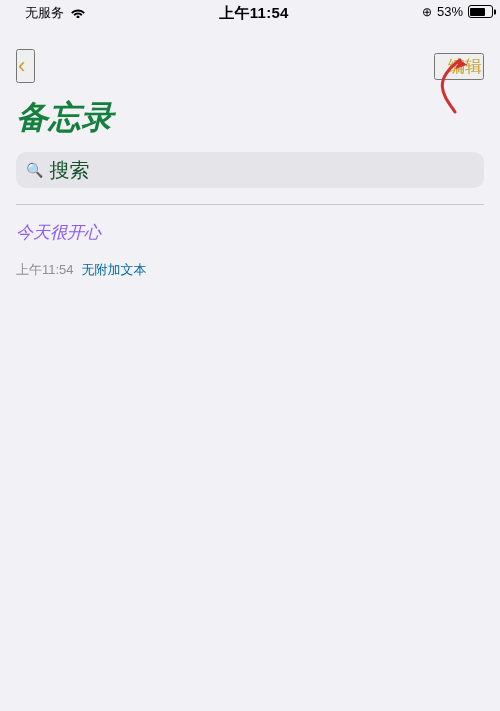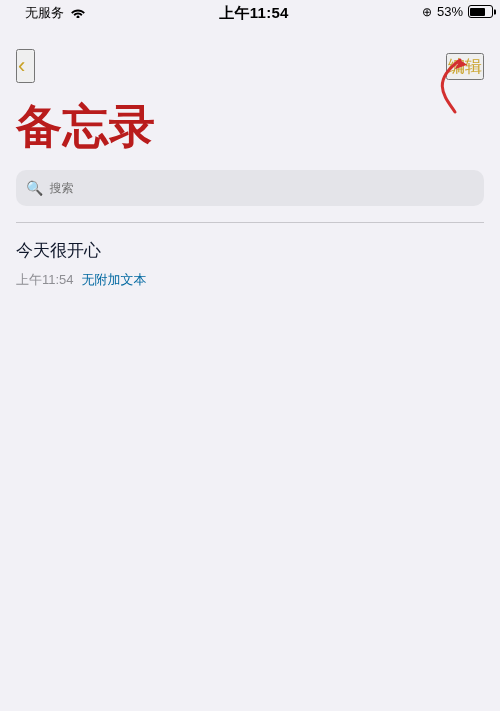--- a/index.html
+++ b/index.html
@@ -105,64 +105,66 @@
       align-items: center;
       line-height: 1;
       padding: 4px 8px 4px 0;
     }
 
     .edit-btn {
       color: #c9a227;
       font-size: 17px;
       cursor: pointer;
       font-weight: 400;
+      padding-left: 12px;
     }
 
     
     .arrow-annotation {
       position: absolute;
       right: 30px;
       top: 8px;
       z-index: 10;
       pointer-events: none;
     }
 
     
     .page-title-area {
       padding: 8px 16px 12px 16px;
       background: #f2f1f6;
     }
 
     .page-title {
-      font-size: 46px;
+      font-size: 32px;
       font-weight: 700;
-      color: #b91c1c;
+      color: #15803d;
       letter-spacing: 0.5px;
+      font-style: italic;
     }
 
     
     .search-container {
       padding: 0 16px 16px 16px;
       background: #f2f1f6;
     }
 
     .search-bar {
       width: 100%;
       background: #e4e4e9;
       border-radius: 10px;
       height: 36px;
       display: flex;
       align-items: center;
       padding: 0 10px;
       gap: 6px;
     }
 
     .search-placeholder {
-      color: #737373;
-      font-size: 12px;
+      color: #14532d;
+      font-size: 20px;
     }
 
     
     .divider {
       height: 1px;
       background: #c8c7cc;
       margin: 0 16px;
     }
 
     
@@ -172,22 +174,23 @@
     }
 
     .note-item {
       padding: 12px 16px;
       background: #f2f1f6;
     }
 
     .note-title {
       font-size: 17px;
       font-weight: 500;
-      color: #0f172a;
-      margin-bottom: 9px;
+      color: #8b5cf6;
+      margin-bottom: 17px;
+      font-style: italic;
     }
 
     .note-meta {
       font-size: 13px;
       color: #8e8e93;
       display: flex;
       gap: 8px;
     }
 
     .note-meta-time {

